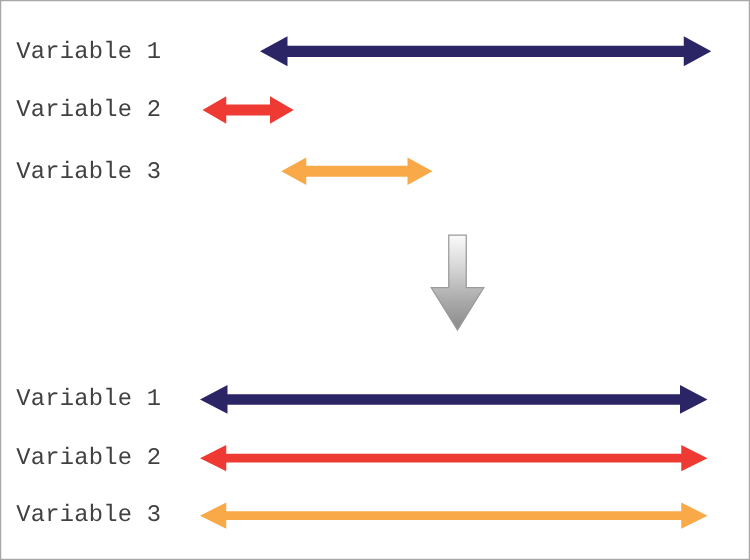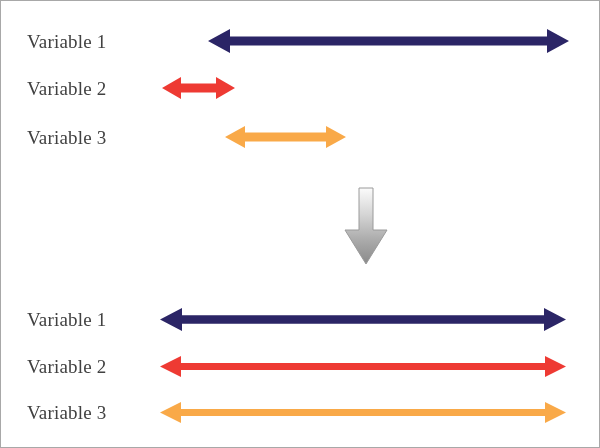--- a/index.html
+++ b/index.html
@@ -18,22 +18,22 @@
     height: 448px;
     background: #ffffff;
     box-sizing: border-box;
     border: 1px solid #a8a8a8;
     overflow: hidden;
   }
 
   
   .var-label {
     position: absolute;
-    left: 26px;
-    font-family: Liberation Serif, serif;
+    left: 12px;
+    font-family: Liberation Mono, monospace;
     font-size: 19px;
     font-weight: 400;
     color: #414141;
     letter-spacing: 0.2px;
     white-space: nowrap;
     line-height: 1;
   }
 
   
   .arrow {

